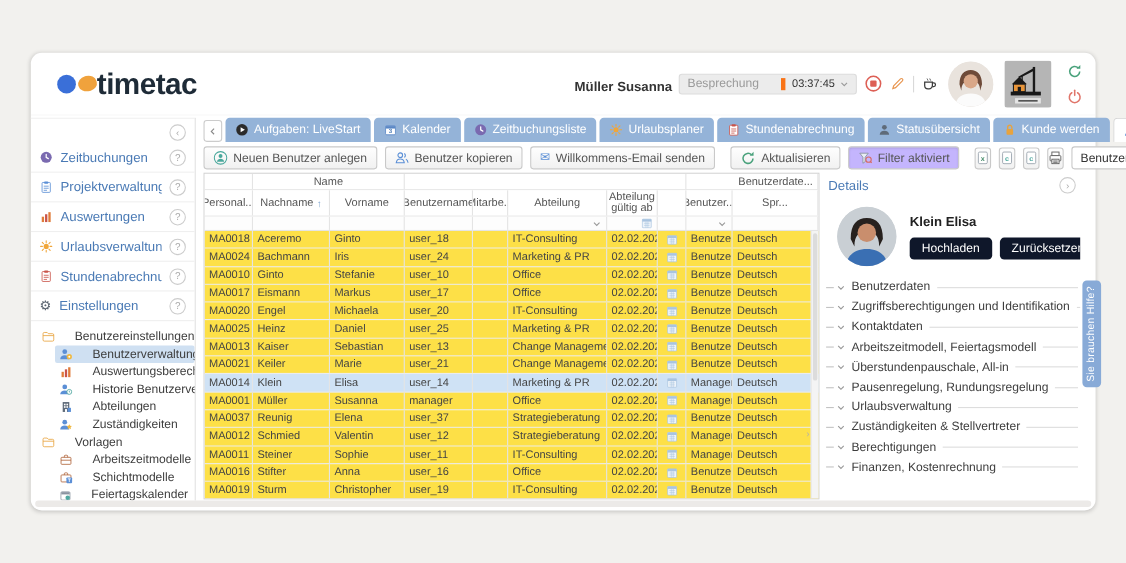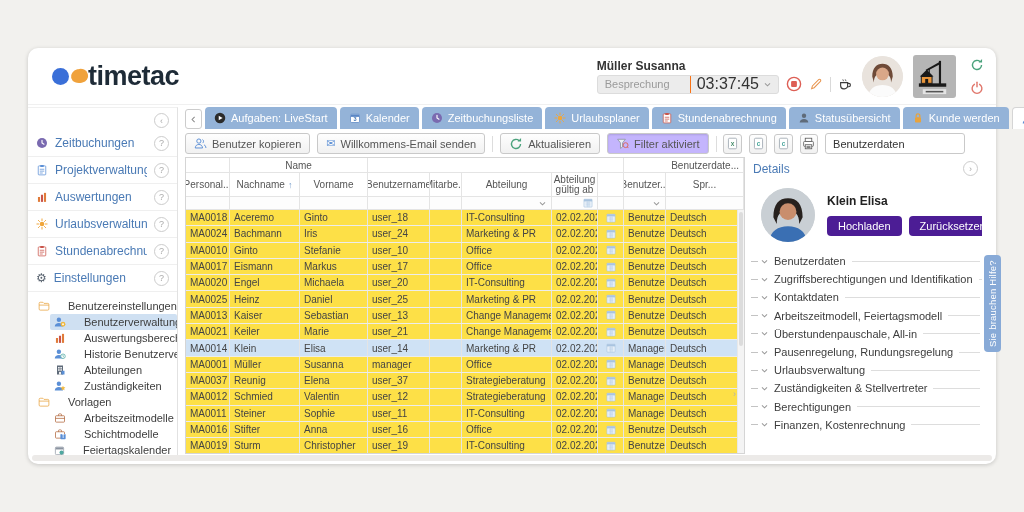--- a/index.html
+++ b/index.html
@@ -7,26 +7,26 @@
   body{background:#f2f1ee;font-family:"Liberation Sans",sans-serif;color:#444;position:relative}
   .card{position:absolute;left:28px;top:48px;width:968px;height:416px;background:#fff;border-radius:10px;box-shadow:0 1px 4px rgba(0,0,0,.18)}
   
   .hdr{position:absolute;left:0;top:0;right:0;height:57px;border-bottom:1px solid #f0f0f0;display:flex;align-items:center;padding:0 12px 0 24px;border-radius:10px 10px 0 0}
   .brand{display:flex;align-items:center;gap:0}
   .brand-dots{display:flex;align-items:center;gap:2px}
   .dot-blue{width:17px;height:17px;border-radius:50%;background:#3a6fd8}
   .dot-orange{width:17px;height:14px;border-radius:50% 50% 45% 55%;background:#f0a23c;transform:rotate(-15deg)}
   .brand-name{font-size:27px;font-weight:bold;color:#1e2b37;letter-spacing:-.5px}
   .hdr-right{margin-left:auto;display:flex;align-items:center;gap:10px}
-  .hdr-col{display:flex;flex-direction:column;align-items:flex-start;gap:2px}
+  .hdr-col{display:flex;flex-direction:row;align-items:flex-end;gap:2px}
   .hdr-name{font-size:12px;font-weight:bold;color:#333;margin-right:4px}
   .timer-row{display:flex;align-items:center;gap:7px}
   .timer-field{display:flex;align-items:center;height:19px;background:#ececec;border:1px solid #dcdcdc;border-radius:3px;overflow:hidden}
   .timer-task{width:92px;padding:0 7px;font-size:11px;color:#9a9a9a}
-  .timer-time{display:flex;align-items:center;gap:4px;padding:0 6px;border-left:1px solid #f97316;font-size:16px;color:#333}
+  .timer-time{display:flex;align-items:center;gap:4px;padding:0 6px;border-left:4px solid #f97316;font-size:10px;color:#333}
   .icon{display:inline-flex;align-items:center;justify-content:center;line-height:1}
   .icon svg{display:block}
   .hdr-divider{width:1px;height:15px;background:#d9d9d9}
   .avatar{width:41px;height:41px;border-radius:50%;overflow:hidden;background:#e9e4df;flex:none}
   .company-logo{width:43px;height:43px;border-radius:3px;overflow:hidden;flex:none}
   .hdr-sysicons{display:flex;flex-direction:column;gap:9px;margin-left:4px}
   
   .tabs{position:absolute;left:157px;top:59px;right:8px;height:22px;display:flex;align-items:flex-end;gap:3px}
   .tab-nav{width:17px;height:20px;border:1px solid #ccc;border-radius:3px;background:#fff;display:flex;align-items:center;justify-content:center;flex:none}
   .tab{display:flex;align-items:center;gap:5px;height:22px;padding:0 9px;background:#94b3d8;border-radius:4px 4px 0 0;color:#fff;font-size:11px;white-space:nowrap}
@@ -68,21 +68,21 @@
   .row-expander{position:absolute;right:8px;top:231px;font-size:9px;color:#b0b0b0}
   
   .details{position:absolute;left:717px;top:107px;width:237px;bottom:10px;padding:4px 2px 0 6px;overflow:hidden}
   .det-head{display:flex;align-items:center;justify-content:space-between;padding:2px 2px 6px}
   .det-title{font-size:12px;color:#4a7ab5}
   .det-profile{display:flex;align-items:flex-start;gap:12px;padding:6px 0 10px 10px}
   .det-avatar{width:54px;height:54px;border-radius:50%;overflow:hidden;background:#cfd4d8;flex:none}
   .det-pcol{display:flex;flex-direction:column;gap:8px;padding-top:6px}
   .det-pname{font-size:12px;font-weight:bold;color:#222}
   .det-btns{display:flex;gap:7px}
-  .bluebtn{background:#4c1d95;color:#fff;font-size:11px;border:none;border-radius:4px;padding:4px 11px;white-space:nowrap}
+  .bluebtn{background:#0f172a;color:#fff;font-size:11px;border:none;border-radius:4px;padding:4px 11px;white-space:nowrap}
   .sections{display:flex;flex-direction:column}
   .sec{display:flex;align-items:center;height:18.2px;font-size:11px;color:#3d3d3d;white-space:nowrap}
   .sec-dash{width:7px;height:1px;background:#c3c3c3;margin-right:2px;flex:none}
   .sec-chev{color:#9a9a9a;flex:none;margin-right:5px}
   .sec-line{flex:1;height:1px;background:#ddd;margin-left:6px;min-width:8px}
   .help-tab{position:absolute;right:-5px;top:207px;width:17px;height:97px;background:#88aad7;border-radius:4px;color:#fff;font-size:9.5px;display:flex;align-items:center;justify-content:center;writing-mode:vertical-rl;transform:rotate(180deg);letter-spacing:.2px}
   .bottom-strip{position:absolute;left:4px;right:4px;bottom:3px;height:6px;background:#eceae8;border-radius:3px}
 </style>
 </head>
 <body>
@@ -466,20 +466,30 @@
         </span>
 
       </div>
 
   </div>
 
   <div class="toolbar">
     <button class="tbtn">
         <span class="icon">
           <svg width="13" height="13" viewBox="0 0 16 16">
+            <circle cx="8" cy="8" r="7" fill="none" stroke="#4aa89c" stroke-width="1.2"></circle>
+            <circle cx="8" cy="6" r="2.2" fill="#4aa89c"></circle>
+            <path d="M4 12.3c.4-2.2 2-3.2 4-3.2s3.6 1 4 3.2z" fill="#4aa89c"></path>
+          </svg>
+        </span>
+        <span>Neuen Benutzer anlegen</span>
+      </button>
+    <button class="tbtn">
+        <span class="icon">
+          <svg width="13" height="13" viewBox="0 0 16 16">
             <circle cx="6" cy="5" r="2.6" fill="none" stroke="#5b8fd6" stroke-width="1.2"></circle>
             <path d="M1.5 13.5c.3-3 2.1-4.3 4.5-4.3s4.2 1.3 4.5 4.3z" fill="none" stroke="#5b8fd6" stroke-width="1.2"></path>
             <path d="M10.5 3.1a2.6 2.6 0 010 4.4M12.3 9.6c1.4.6 2.2 1.9 2.4 3.9" fill="none" stroke="#5b8fd6" stroke-width="1.2"></path>
           </svg>
         </span>
         <span>Benutzer kopieren</span>
       </button>
     <button class="tbtn">
         <span class="icon" style="color: rgb(91, 143, 214);">✉</span>
         <span>Willkommens-Email senden</span>

